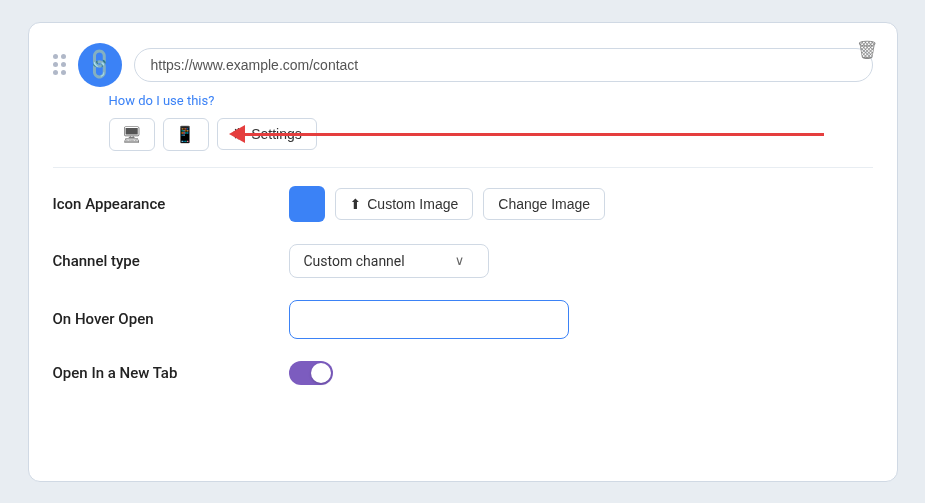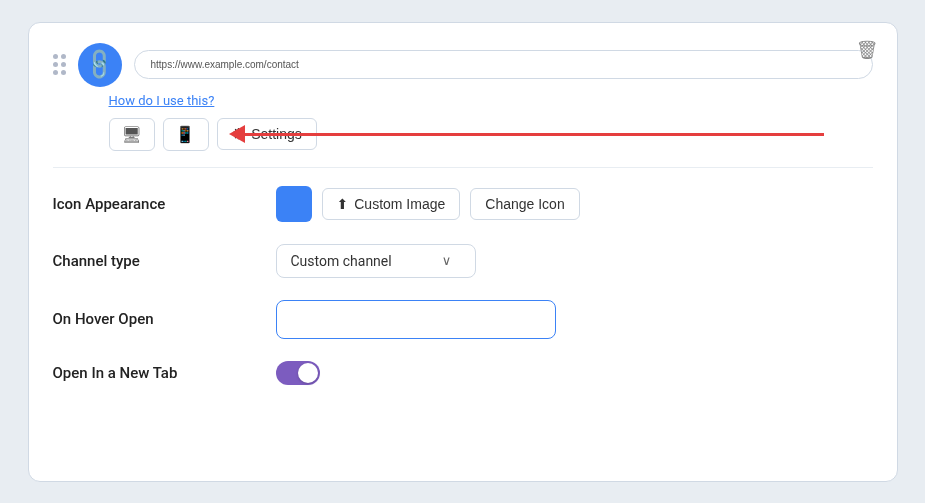--- a/index.html
+++ b/index.html
@@ -52,39 +52,38 @@
       color: white;
       font-size: 22px;
       transform: rotate(-45deg);
       display: inline-block;
     }
     .url-input {
       flex: 1;
       border: 1.5px solid #d0d9e4;
       border-radius: 20px;
       padding: 8px 16px;
-      font-size: 10px;
+      font-size: 14px;
       color: #555;
       outline: none;
       background: #fff;
     }
     .delete-btn {
       position: absolute;
       top: 16px;
       right: 18px;
       background: none;
       border: none;
       cursor: pointer;
       color: #888;
       font-size: 18px;
     }
     .help-link {
       color: #3b82f6;
       font-size: 13px;
-      text-decoration: underline;
       margin-left: 56px;
       cursor: pointer;
       display: block;
       margin-bottom: 10px;
     }
     .tab-row {
       display: flex;
       align-items: center;
       gap: 8px;
       margin-left: 56px;
@@ -148,21 +147,21 @@
     }
     .settings-section {
       display: flex;
       flex-direction: column;
       gap: 22px;
       padding-left: 0;
     }
     .setting-row {
       display: flex;
       align-items: center;
-      gap: 3px;
+      gap: 16px;
     }
     .setting-label {
       width: 220px;
       font-size: 15px;
       font-weight: 500;
       color: #222;
       flex-shrink: 0;
     }
     .setting-control {
       display: flex;
@@ -288,21 +287,21 @@
 
     <div class="setting-row">
       <span class="setting-label">Icon Appearance</span>
       <div class="setting-control">
         <button class="color-swatch" style="background:#3b82f6;"></button>
         <button class="action-btn">
           <span>⬆</span>
           <span>Custom Image</span>
         </button>
         <button class="action-btn">
-          <span>Change Icon</span>
+          <span>Change Image</span>
         </button>
       </div>
     </div>
 
     <div class="setting-row">
       <span class="setting-label">Channel type</span>
       <div class="setting-control">
         <div class="channel-select">
           <span>Custom channel</span>
           <span class="chevron">∨</span>

